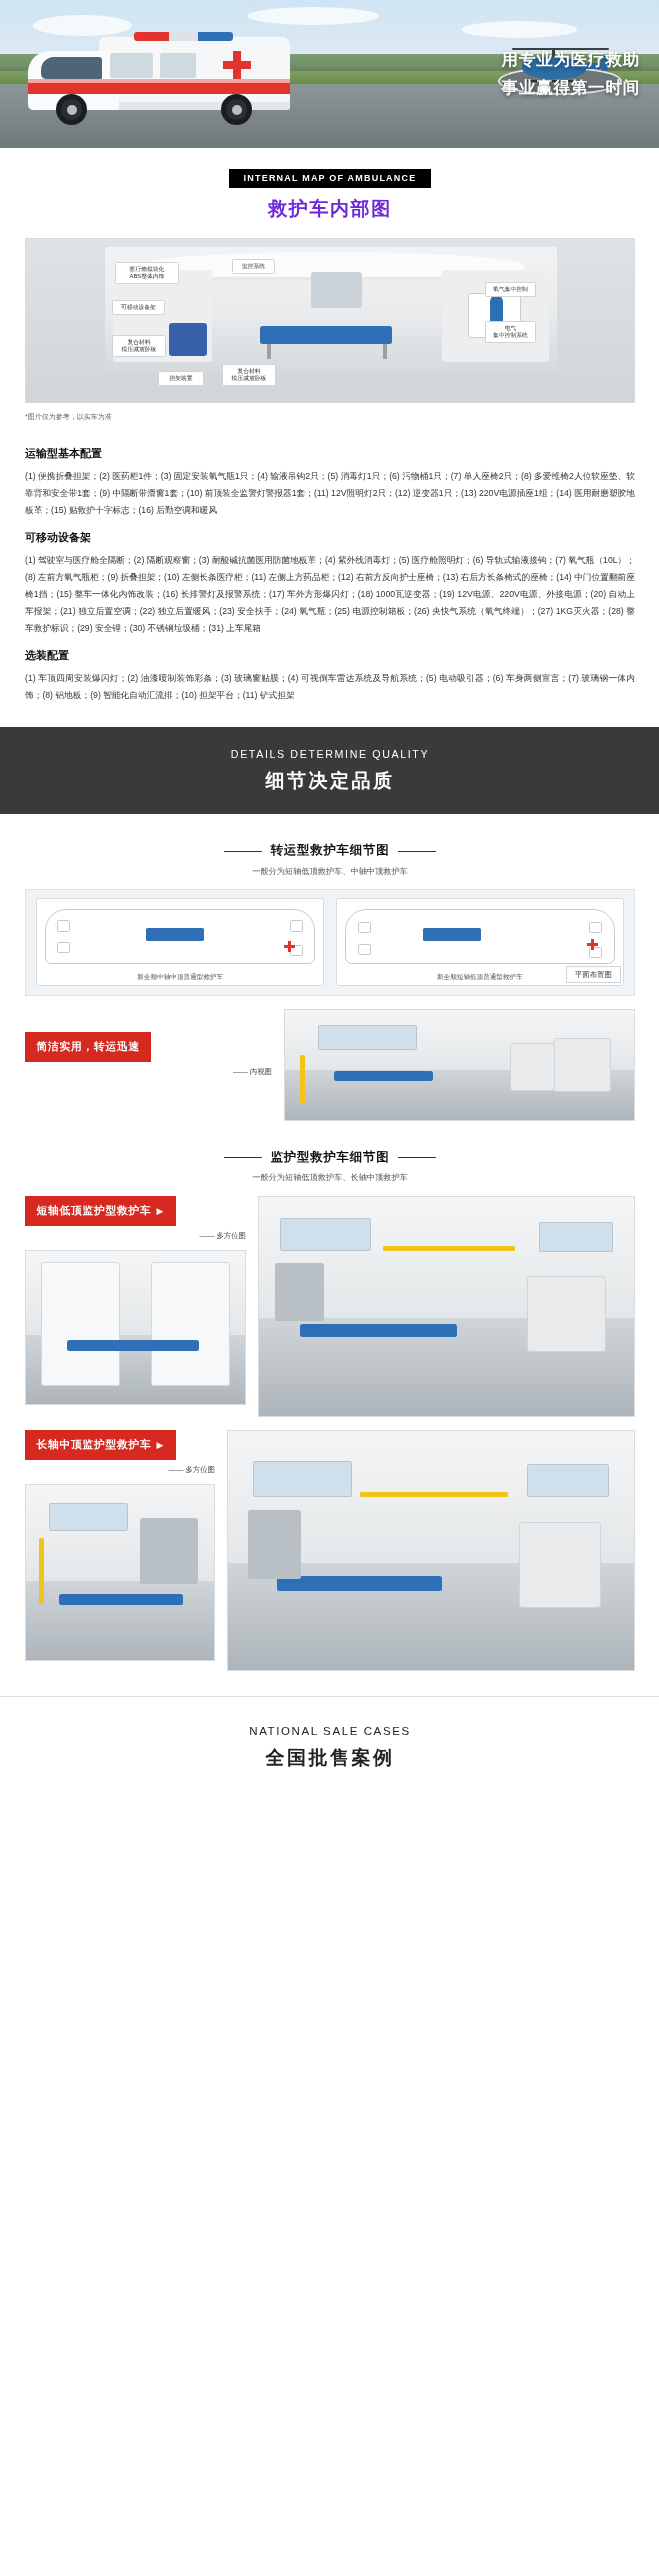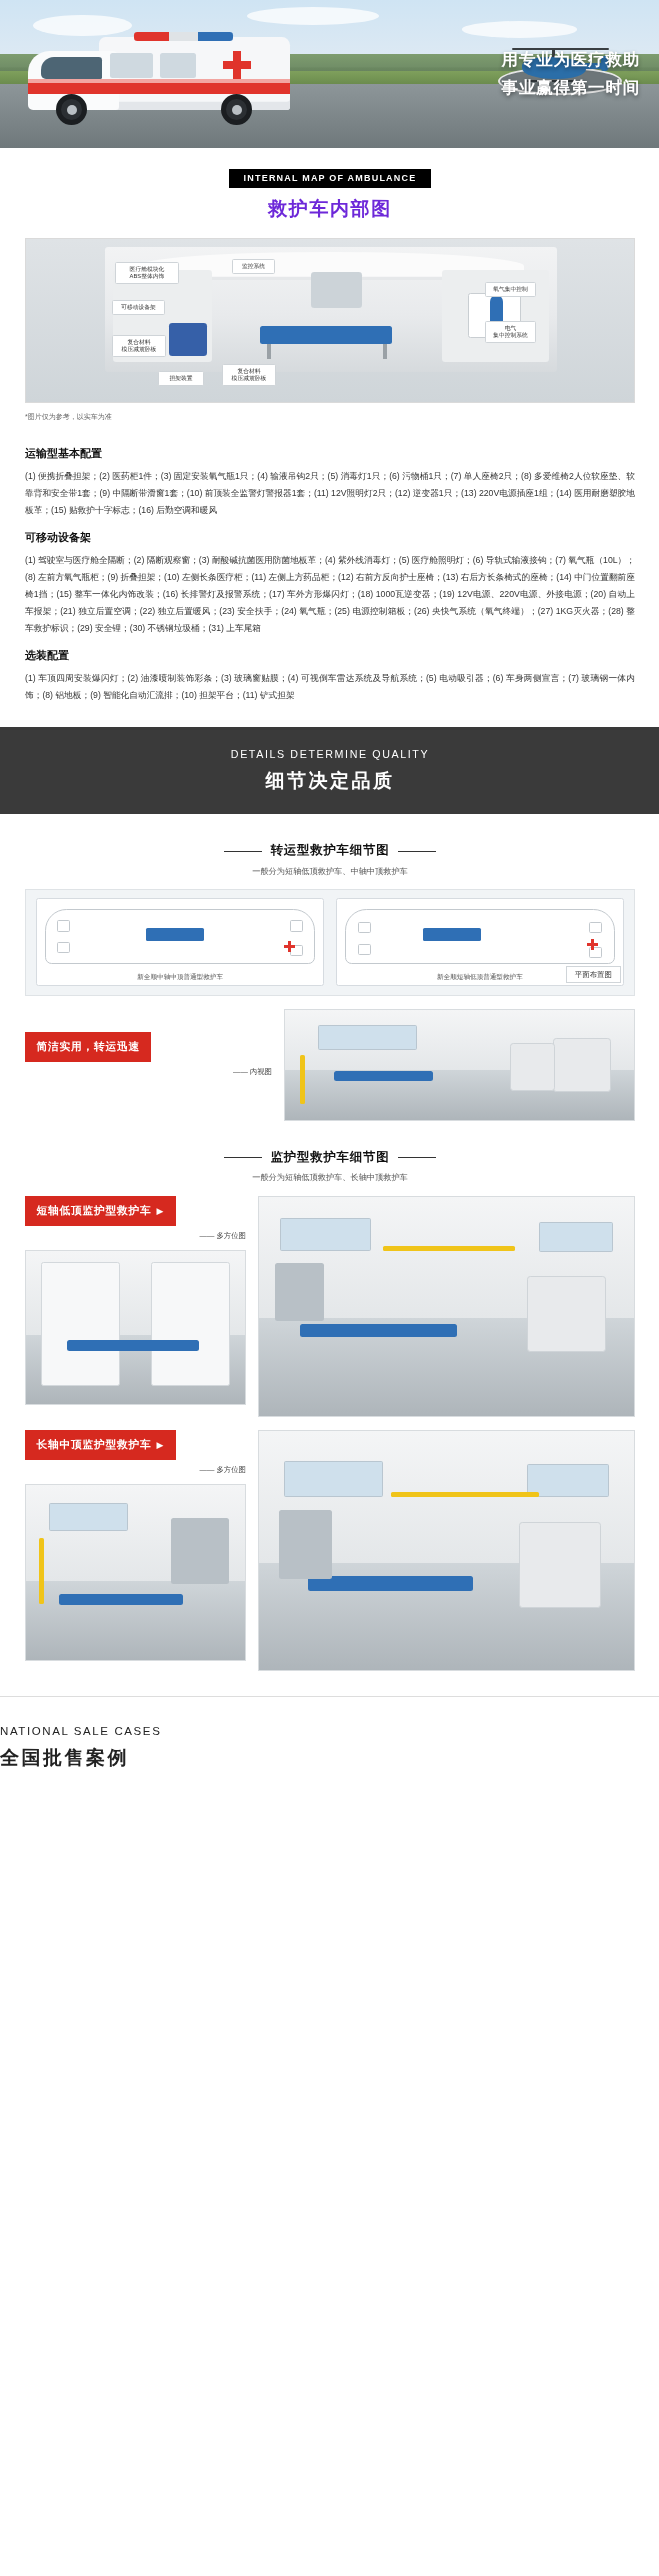--- a/index.html
+++ b/index.html
@@ -198,21 +198,21 @@
   .photo .pfloor { position:absolute; left:0; bottom:0; right:0; height:45%; background: linear-gradient(#cfd5d9,#aeb5ba); }
   .photo .pcot { position:absolute; background:#2f6fb5; border-radius:2.5px; }
   .photo .pseat { position:absolute; background:#e8eaec; border:0.8px solid #cfd4d8; border-radius:3.3px; }
   .photo .pcab { position:absolute; background:#b8c0c6; border-radius:2.5px; }
   .photo .prail { position:absolute; background:#f0c419; border-radius:1.6px; }
   .photo .pwin { position:absolute; background:#cfe0ec; border:0.8px solid #b9c6d0; border-radius:1.6px; }
   .photo .pdoor { position:absolute; background:#f7f8f9; border:0.8px solid #d3d8dc; border-radius:2.5px; }
 
   
   .bottom-banner {
-    margin-top: 25px; border-top: 0.8px solid #ddd; text-align: left; padding: 28px 0 33px;
+    margin-top: 25px; border-top: 0.8px solid #ddd; text-align: center; padding: 28px 0 33px;
   }
   .bottom-banner .en { font-size: 11.5px; color: #222; letter-spacing: 1.6px; }
   .bottom-banner .cn { font-size: 19px; font-weight: bold; letter-spacing: 2.5px; margin-top: 8.2px; }
 </style>
 </head>
 <body>
 
 <div class="page">
 
   <div class="hero">
@@ -383,21 +383,21 @@
       <div class="pwin" style="left:21.4px;top:21.4px;width:91px;height:33px;"></div>
       <div class="pwin" style="right:21.4px;top:25px;width:74px;height:30px;"></div>
       <div class="pseat" style="right:28px;top:79px;width:79px;height:76px;"></div>
       <div class="pcot" style="left:41px;top:127px;width:157px;height:13px;"></div>
       <div class="prail" style="left:124px;top:49px;width:132px;height:5px;"></div>
       <div class="pcab" style="left:16.5px;top:66px;width:49px;height:58px;"></div>
     </div>
   </div>
 
   <div class="row">
-    <div style="width:221px;">
+    <div style="width:190px;">
       <div class="callout" style="display:inline-block;">
         <span>长轴中顶监护型救护车</span><span class="arrow">▶</span>
       </div>
       <div class="callout-sub">—— 多方位图</div>
       <div class="photo" style="height:177px; margin-top:8.2px;">
         <div class="pwall"></div>
         <div class="pfloor"></div>
         <div class="pwin" style="left:23px;top:18px;width:79px;height:28px;"></div>
         <div class="pcab" style="right:16.5px;top:33px;width:58px;height:66px;"></div>
         <div class="pcot" style="left:33px;top:109px;width:124px;height:11.5px;"></div>

